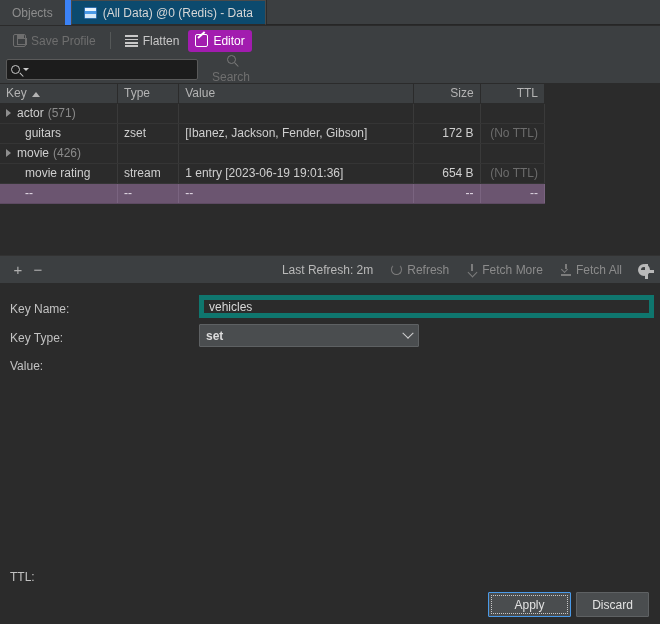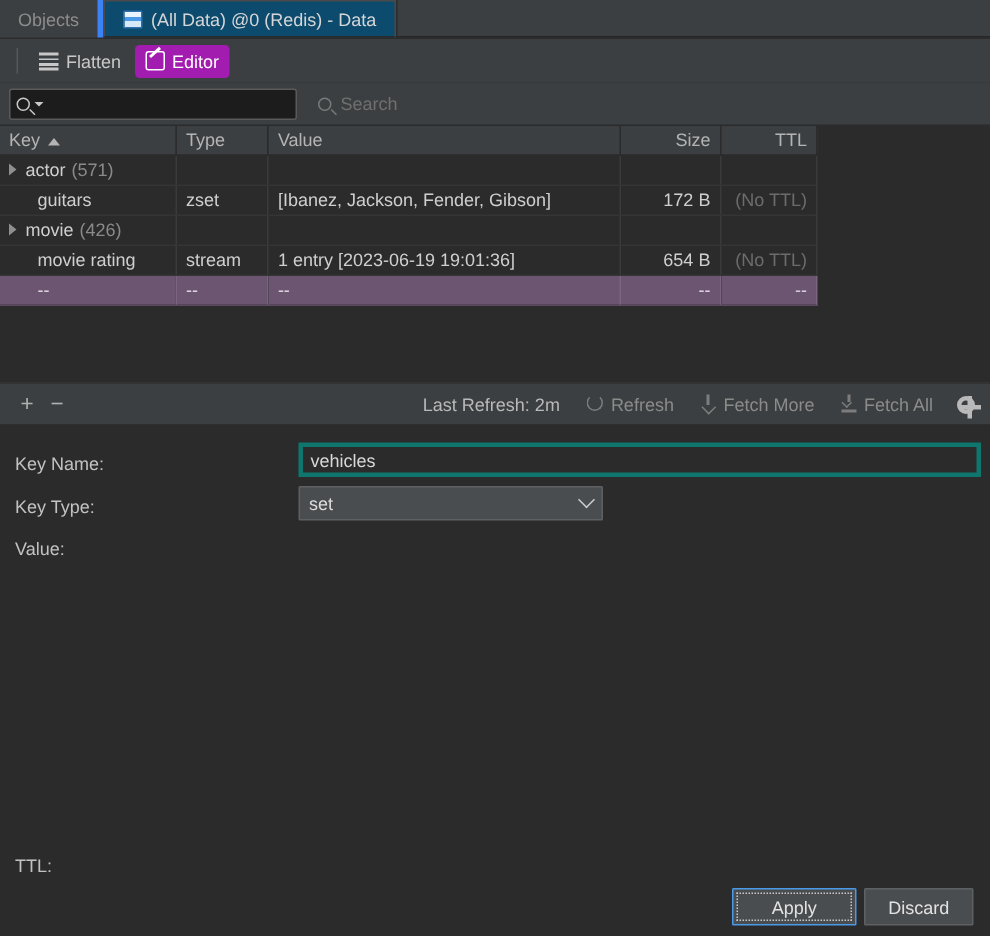--- a/index.html
+++ b/index.html
@@ -17,21 +17,21 @@
   
   .tabbar {
     position: absolute; left: 0; top: 0; width: 660px; height: 25px;
     background: #3c3f41; display: flex; align-items: stretch;
     border-bottom: 1px solid #262626;
   }
   .tab {
     display: flex; align-items: center; gap: 6px;
     padding: 0 12px; height: 25px;
     font-size: 12px; color: #9a9a9a;
-    border-right: 4px solid #3b82f6;
+    border-right: 6px solid #3b82f6;
     background: #3c3f41;
   }
   .tab.inactive { color: #8d8d8d; }
   .tab.active {
     background: #0c4a6e; color: #d6d6d6;
     border-top: 1px solid #4a4a4a;
     border-left: 1px solid #4a4a4a;
     border-right: 1px solid #4a4a4a;
     border-bottom: 1px solid #2b2b2b;
     margin-bottom: -1px;
@@ -85,21 +85,21 @@
     display: flex; align-items: center; padding: 0 4px; gap: 2px;
   }
   .magnifier { width:9px; height:9px; border:1.4px solid #c9c9c9; border-radius:50%; position:relative; flex:none; }
   .magnifier::after { content:""; position:absolute; right:-4px; bottom:-3px; width:4.5px; height:1.4px; background:#c9c9c9; transform:rotate(45deg); }
   .magnifier.dim { border-color:#7a7a7a; }
   .magnifier.dim::after { background:#7a7a7a; }
   .caret-tiny {
     width:0;height:0;border-left:3px solid transparent;border-right:3px solid transparent;
     border-top:3.5px solid #c9c9c9; margin-left:1px;
   }
-  .search-ph { margin-left: 14px; display:flex; align-items:center; gap:6px; color:#6f6f6f; font-size:12px; }
+  .search-ph { margin-left: 14px; display:flex; align-items:center; gap:6px; color:#6f6f6f; font-size:12px;flex-direction:column; }
 
   
   .table-wrap {
     position: absolute; left: 0; top: 84px; width: 660px; height: 171px;
     background: #2b2b2b; overflow: hidden;
   }
   .tbl { width: 545px; border-collapse: collapse; table-layout: fixed; }
   .tbl th {
     height: 19px; background: #3c3f41; color: #b4b4b4;
     font-weight: normal; font-size: 12px;
@@ -142,21 +142,21 @@
   .kcount { color:#8a8a8a; }
 
   
   .refreshbar {
     position: absolute; left: 0; top: 255px; width: 660px; height: 28px;
     background: #3c3f41; display: flex; align-items: center; padding: 0 8px;
     border-top: 1px solid #323232;
   }
   .pm-btn { width: 20px; text-align:center; color:#b0b0b0; font-size:15px; line-height:1; }
   .rb-spacer { flex: 1; }
-  .rb-item { display:flex; gap:5px; color:#8b8b8b; font-size:12px; margin-left:18px; white-space:nowrap; }
+  .rb-item { display:flex; align-items:center; gap:5px; color:#8b8b8b; font-size:12px; margin-left:18px; white-space:nowrap; }
   .rb-label { color:#b9b9b9; font-size:12px; }
   .ico-refresh { width:11px;height:11px;border:1.5px solid #7c7c7c;border-radius:50%;border-top-color:transparent; }
   .ico-down { width:10px;height:11px; }
   .ico-down::before { content:""; position:absolute; left:4px; top:0; width:1.6px; height:7px; background:#7c7c7c; }
   .ico-down::after { content:""; position:absolute; left:1.5px; top:5px; width:6px; height:6px; border-left:1.6px solid #7c7c7c; border-bottom:1.6px solid #7c7c7c; transform:rotate(-45deg); }
   .ico-downbar { width:10px;height:12px; }
   .ico-downbar i.s { position:absolute; left:4px; top:0; width:1.6px; height:5px; background:#7c7c7c; }
   .ico-downbar i.a { position:absolute; left:1.5px; top:3px; width:5px; height:5px; border-left:1.6px solid #7c7c7c; border-bottom:1.6px solid #7c7c7c; transform:rotate(-45deg); }
   .ico-downbar i.b { position:absolute; left:0; bottom:0; width:10px; height:1.6px; background:#7c7c7c; }
   .ico-gear { width:12px;height:12px;border-radius:50%;border:3px solid #b9b9b9; position:relative; }
@@ -164,21 +164,21 @@
     content:""; position:absolute; left:-2.5px; top:-2.5px; width:15px; height:15px;
     background:
       linear-gradient(#b9b9b9,#b9b9b9) center/3px 15px no-repeat,
       linear-gradient(#b9b9b9,#b9b9b9) center/15px 3px no-repeat;
   }
 
   
   .form { position: absolute; left: 0; top: 283px; width: 660px; height: 341px; background: #2b2b2b; }
   .lbl { position:absolute; color:#c2c2c2; font-size:12px; }
   .text-field {
-    position:absolute; background:#2b2b2b; border:3px solid #0f766e;
+    position:absolute; background:#2b2b2b; border:5px solid #0f766e;
     color:#d8d8d8; font-size:12px; display:flex; align-items:center; padding:0 5px;
   }
   .combo {
     position:absolute; background:#4a4d4f; border:1px solid #5e6163;
     color:#dcdcdc; font-size:12px; display:flex; align-items:center;
     padding:0 6px; justify-content:space-between; border-radius:1px;
   }
   .chev { width:8px;height:8px;border-right:1.6px solid #cfcfcf;border-bottom:1.6px solid #cfcfcf;transform:rotate(45deg) translate(-2px,-2px); }
 
   .btn {
@@ -202,20 +202,24 @@
       <span>Objects</span>
     </div>
     <div class="tab active">
       <span class="tab-icon"></span>
       <span>(All Data) @0 (Redis) - Data</span>
     </div>
     <div class="tab-filler"></div>
   </div>
 
   <div class="toolbar">
+    <div class="tb-btn disabled">
+      <span class="ico ico-save"></span>
+      <span>Save Profile</span>
+    </div>
     <div class="tb-sep"></div>
     <div class="tb-btn">
       <span class="ico ico-flatten">
         <i style="top:0"></i>
           <i style="top:3.5px"></i>
           <i style="top:7px"></i>
           <i style="top:10px"></i>
       </span>
       <span>Flatten</span>
     </div>
@@ -353,21 +357,21 @@
   </div>
 
   <div class="form">
 
     <div class="lbl" style="left:10px; top:19px;">Key Name:</div>
     <div class="text-field" style="left:199px; top:12px; width:455px; height:23px;">
       <span>vehicles</span>
     </div>
 
     <div class="lbl" style="left:10px; top:48px;">Key Type:</div>
-    <div class="combo" style="left:199px; top:41px; width:203px; height:23px;">
+    <div class="combo" style="left:199px; top:41px; width:220px; height:23px;font-weight:bold;">
       <span>set</span>
       <span class="chev"></span>
     </div>
 
     <div class="lbl" style="left:10px; top:76px;">Value:</div>
 
     <div class="lbl" style="left:10px; top:287px;">TTL:</div>
 
     <div class="btn focus" style="left:488px; top:309px; width:83px;">
       <span class="inner"></span>

